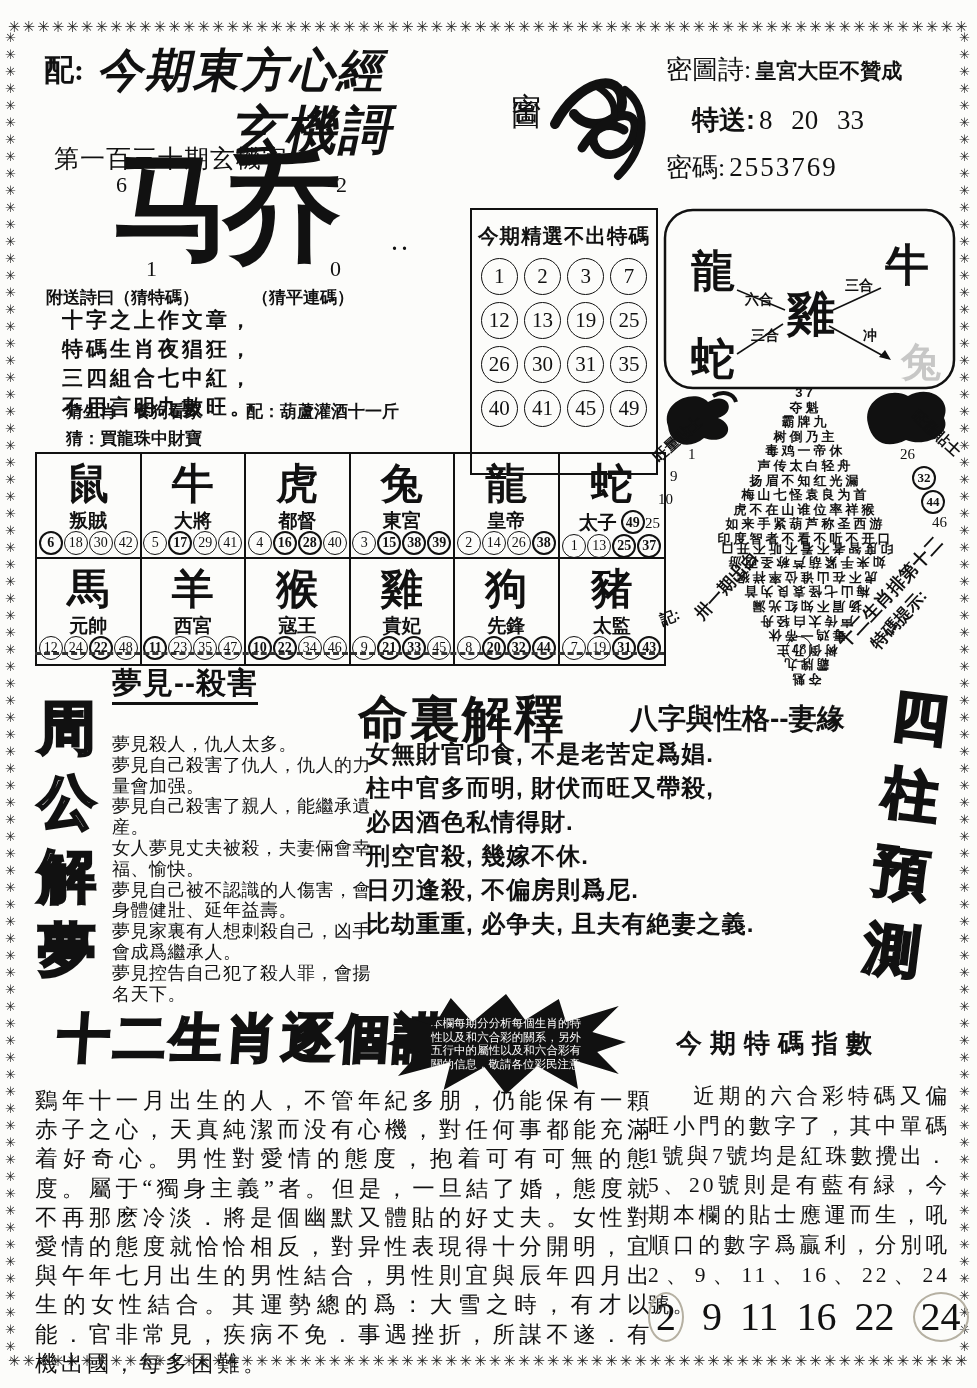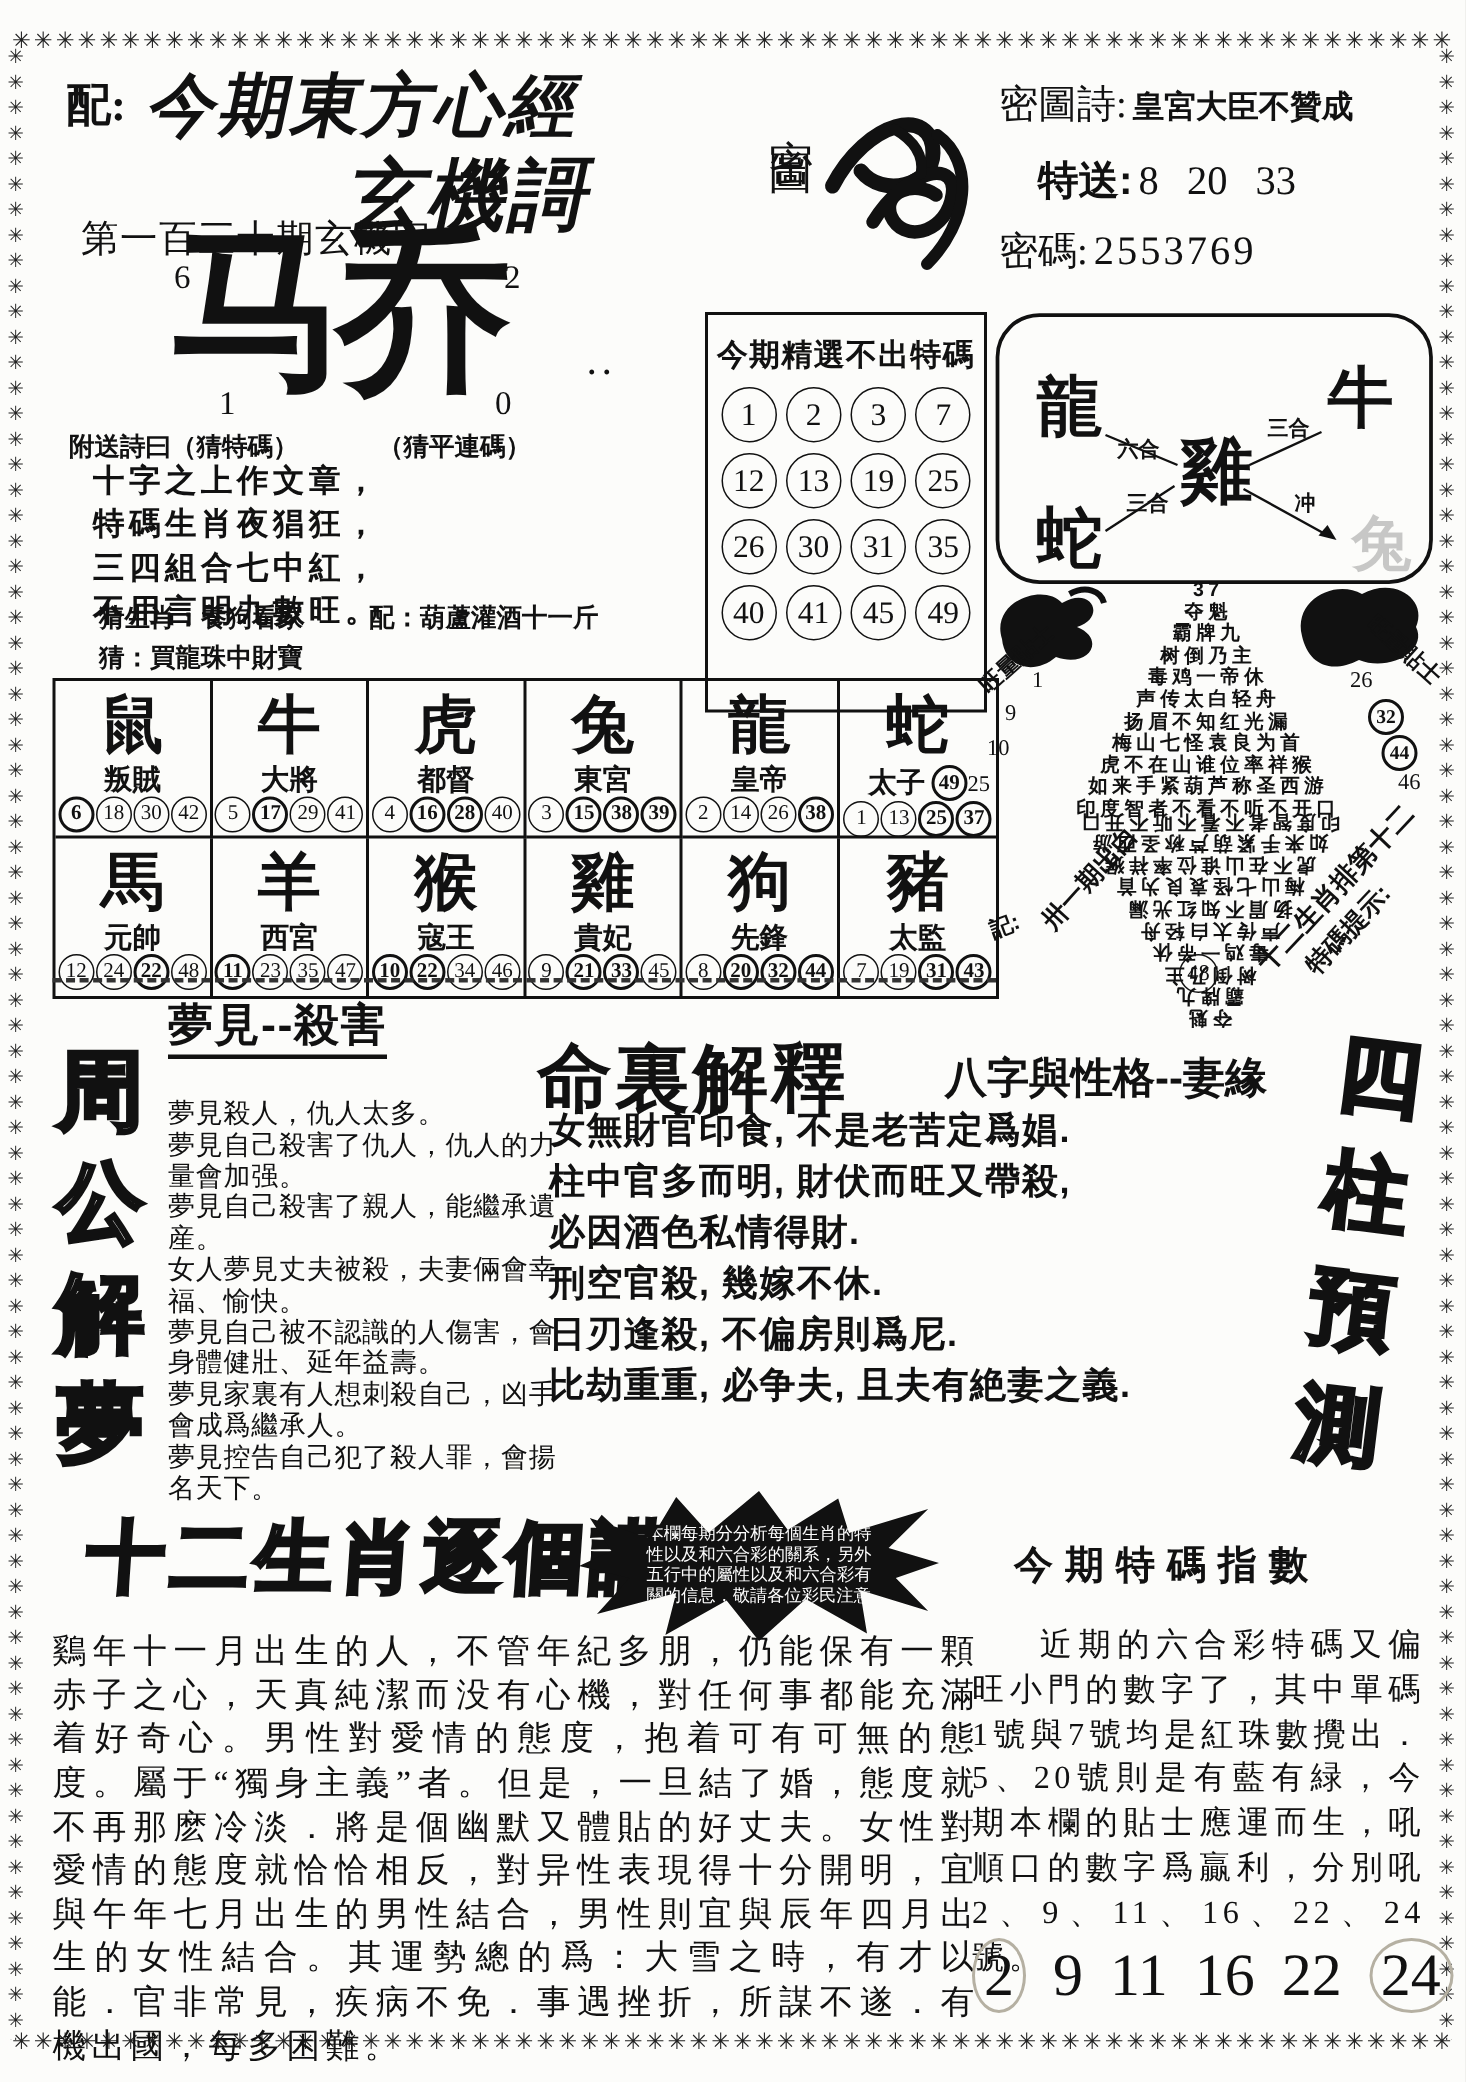--- a/index.html
+++ b/index.html
@@ -33,21 +33,21 @@
   .znums{display:flex;gap:1px;margin-top:auto;padding-bottom:2px}
   .znums .circ{width:24px;height:24px;font-size:14px}
   
   .pyr{text-align:center}
   .pyr div{line-height:14.6px;font-size:13px;font-weight:700;letter-spacing:3px;font-family:"Liberation Sans",sans-serif;white-space:nowrap}
   .pyrnum{font-size:15px}
   .sidelabel{font-size:15px;font-weight:800;font-family:"Liberation Sans",sans-serif;white-space:nowrap}
   
   .dreamchar{font-size:58px;line-height:72px;-webkit-text-stroke:2.5px #111;color:#fff;font-weight:900;font-family:"Liberation Sans",sans-serif}
   #dream-title{font-size:30px;font-weight:900;font-family:"Liberation Sans",sans-serif;border-bottom:3px solid #111;padding-bottom:3px;letter-spacing:1px}
-  #dream-body div{font-size:18px;line-height:20.8px;font-family:Liberation Mono, monospace;letter-spacing:.5px}
+  #dream-body div{font-size:18px;line-height:20.8px;font-family:Liberation Sans, sans-serif;letter-spacing:.5px}
   
   #destiny-title{font-size:50px;font-weight:900;letter-spacing:2px;font-family:"Liberation Sans",sans-serif}
   #destiny-sub{font-size:28px;font-weight:800;font-family:Liberation Sans, sans-serif}
   #destiny-body div{font-size:24px;line-height:34px;font-weight:700;font-family:"Liberation Sans",sans-serif;letter-spacing:1px;white-space:nowrap}
   .pillarchar{font-size:56px;line-height:74px;-webkit-text-stroke:2.5px #111;color:#fff;font-weight:900;font-family:"Liberation Sans",sans-serif}
   
   #talk-title{font-size:52px;font-weight:900;letter-spacing:4px;transform:skewX(-4deg);
               color:#fff;-webkit-text-stroke:2.5px #111;font-family:"Liberation Sans",sans-serif;white-space:nowrap}
   #burst{clip-path:polygon(0% 50%,9% 40%,3% 18%,20% 32%,27% 4%,36% 28%,50% 0%,58% 26%,72% 5%,75% 28%,97% 12%,86% 38%,100% 48%,88% 58%,97% 80%,78% 66%,80% 95%,63% 72%,50% 100%,41% 73%,24% 96%,27% 68%,5% 82%,14% 58%);
          background:#111;color:#fff;display:flex;align-items:center;justify-content:center;text-align:justify}

